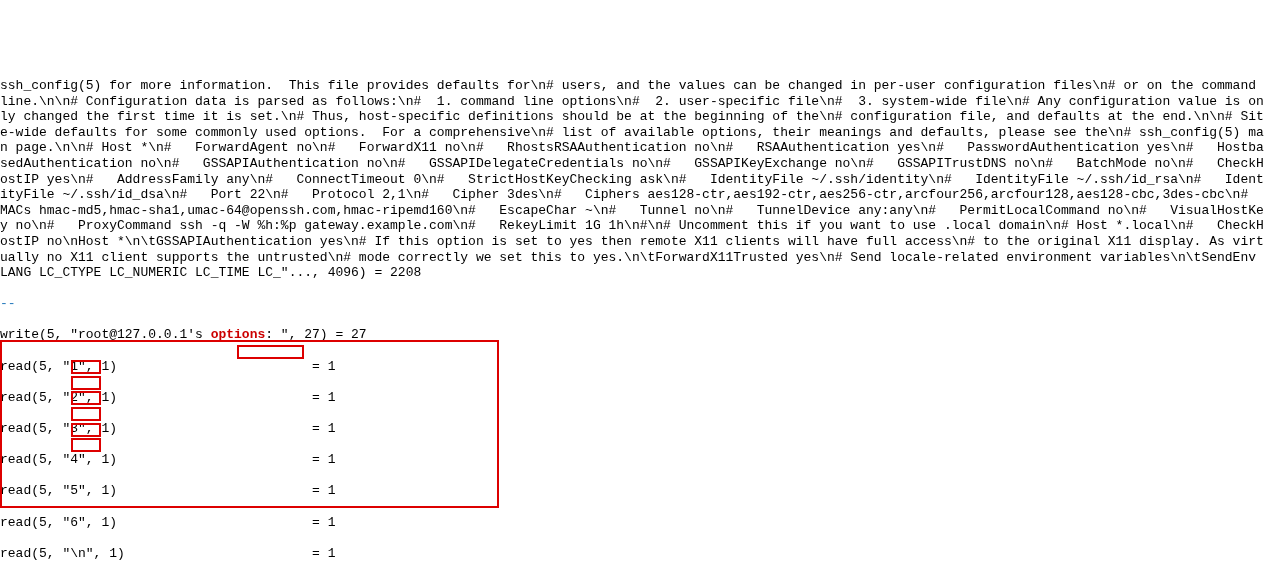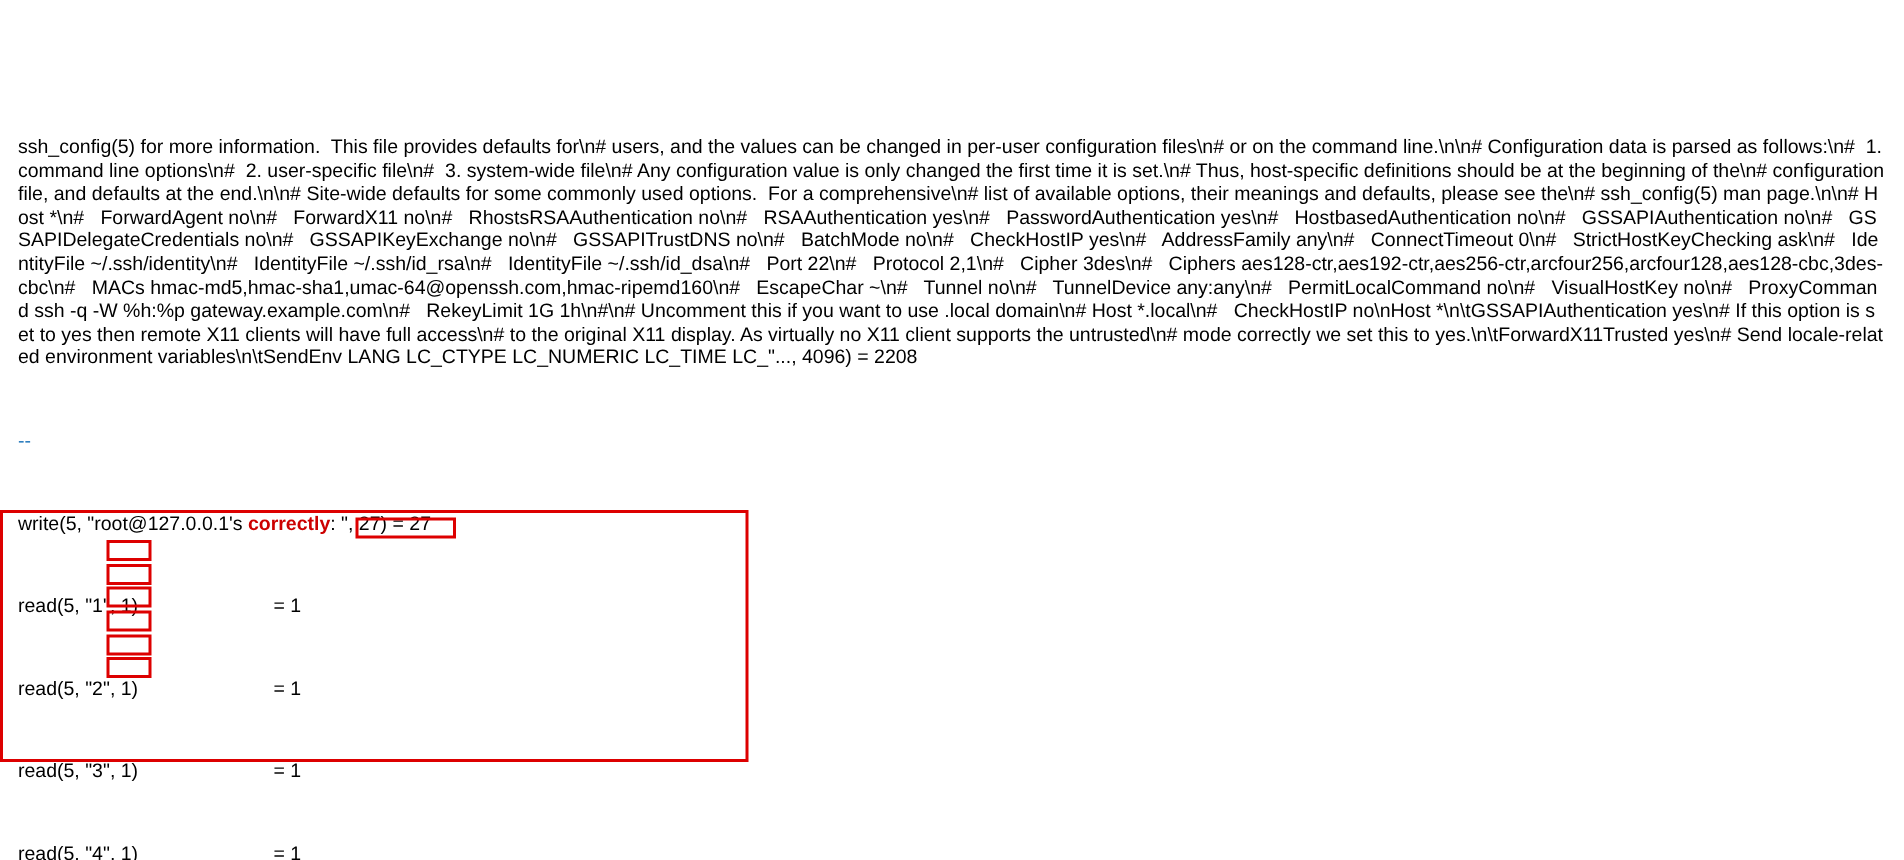--- a/index.html
+++ b/index.html
@@ -46,36 +46,36 @@
       width: 67px;
       height: 14px;
     }
     .box-1 { left: 71px; top: 298px; width: 30px; height: 14px; }
     .box-2 { left: 71px; top: 314px; width: 30px; height: 14px; }
     .box-3 { left: 71px; top: 329px; width: 30px; height: 14px; }
     .box-4 { left: 71px; top: 345px; width: 30px; height: 14px; }
     .box-5 { left: 71px; top: 361px; width: 30px; height: 14px; }
     .box-6 { left: 71px; top: 376px; width: 30px; height: 14px; }
     pre {
-      font-family: Liberation Sans, sans-serif;
+      font-family: Liberation Mono, monospace;
       font-size: inherit;
       white-space: pre-wrap;
       word-break: break-all;
-      margin: 12px;
+      margin: 0;
     }
   </style>
 </head>
 <body>
 
 
 
 <div class="content">
 <pre>ssh_config(5) for more information.  This file provides defaults for\n# users, and the values can be changed in per-user configuration files\n# or on the command line.\n\n# Configuration data is parsed as follows:\n#  1. command line options\n#  2. user-specific file\n#  3. system-wide file\n# Any configuration value is only changed the first time it is set.\n# Thus, host-specific definitions should be at the beginning of the\n# configuration file, and defaults at the end.\n\n# Site-wide defaults for some commonly used options.  For a comprehensive\n# list of available options, their meanings and defaults, please see the\n# ssh_config(5) man page.\n\n# Host *\n#   ForwardAgent no\n#   ForwardX11 no\n#   RhostsRSAAuthentication no\n#   RSAAuthentication yes\n#   PasswordAuthentication yes\n#   HostbasedAuthentication no\n#   GSSAPIAuthentication no\n#   GSSAPIDelegateCredentials no\n#   GSSAPIKeyExchange no\n#   GSSAPITrustDNS no\n#   BatchMode no\n#   CheckHostIP yes\n#   AddressFamily any\n#   ConnectTimeout 0\n#   StrictHostKeyChecking ask\n#   IdentityFile ~/.ssh/identity\n#   IdentityFile ~/.ssh/id_rsa\n#   IdentityFile ~/.ssh/id_dsa\n#   Port 22\n#   Protocol 2,1\n#   Cipher 3des\n#   Ciphers aes128-ctr,aes192-ctr,aes256-ctr,arcfour256,arcfour128,aes128-cbc,3des-cbc\n#   MACs hmac-md5,hmac-sha1,umac-64@openssh.com,hmac-ripemd160\n#   EscapeChar ~\n#   Tunnel no\n#   TunnelDevice any:any\n#   PermitLocalCommand no\n#   VisualHostKey no\n#   ProxyCommand ssh -q -W %h:%p gateway.example.com\n#   RekeyLimit 1G 1h\n#\n# Uncomment this if you want to use .local domain\n# Host *.local\n#   CheckHostIP no\nHost *\n\tGSSAPIAuthentication yes\n# If this option is set to yes then remote X11 clients will have full access\n# to the original X11 display. As virtually no X11 client supports the untrusted\n# mode correctly we set this to yes.\n\tForwardX11Trusted yes\n# Send locale-related environment variables\n\tSendEnv LANG LC_CTYPE LC_NUMERIC LC_TIME LC_"..., 4096) = 2208</pre>
 <pre class="separator">--</pre>
-<pre><span>write(5, "root@127.0.0.1's </span><span class="highlight">correctly</span><span>: ", 27) = 27</span></pre>
+<pre><span>write(5, "root@127.0.0.1's </span><span class="highlight">options</span><span>: ", 27) = 27</span></pre>
 <pre>read(5, "1", 1)                         = 1</pre>
 <pre>read(5, "2", 1)                         = 1</pre>
 <pre>read(5, "3", 1)                         = 1</pre>
 <pre>read(5, "4", 1)                         = 1</pre>
 <pre>read(5, "5", 1)                         = 1</pre>
 <pre>read(5, "6", 1)                         = 1</pre>
 <pre>read(5, "\n", 1)                        = 1</pre>
 
 
 

